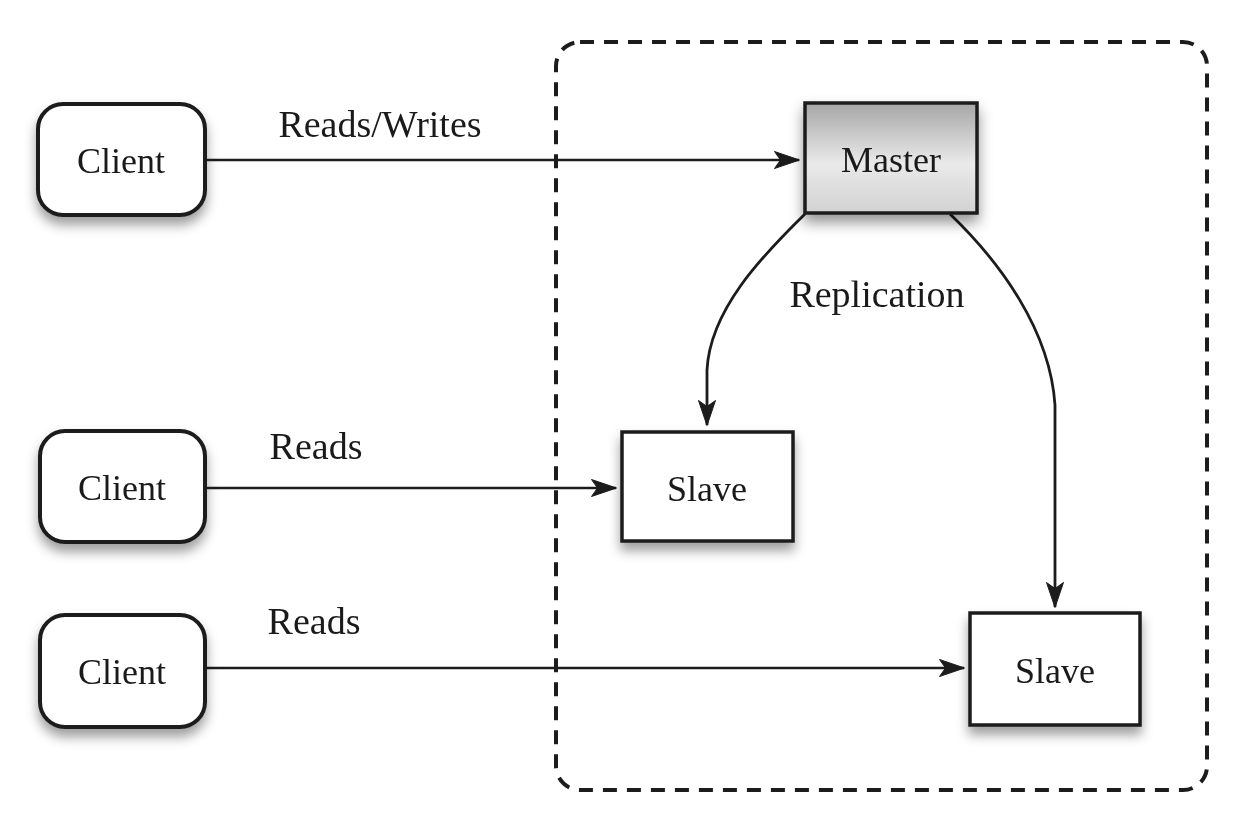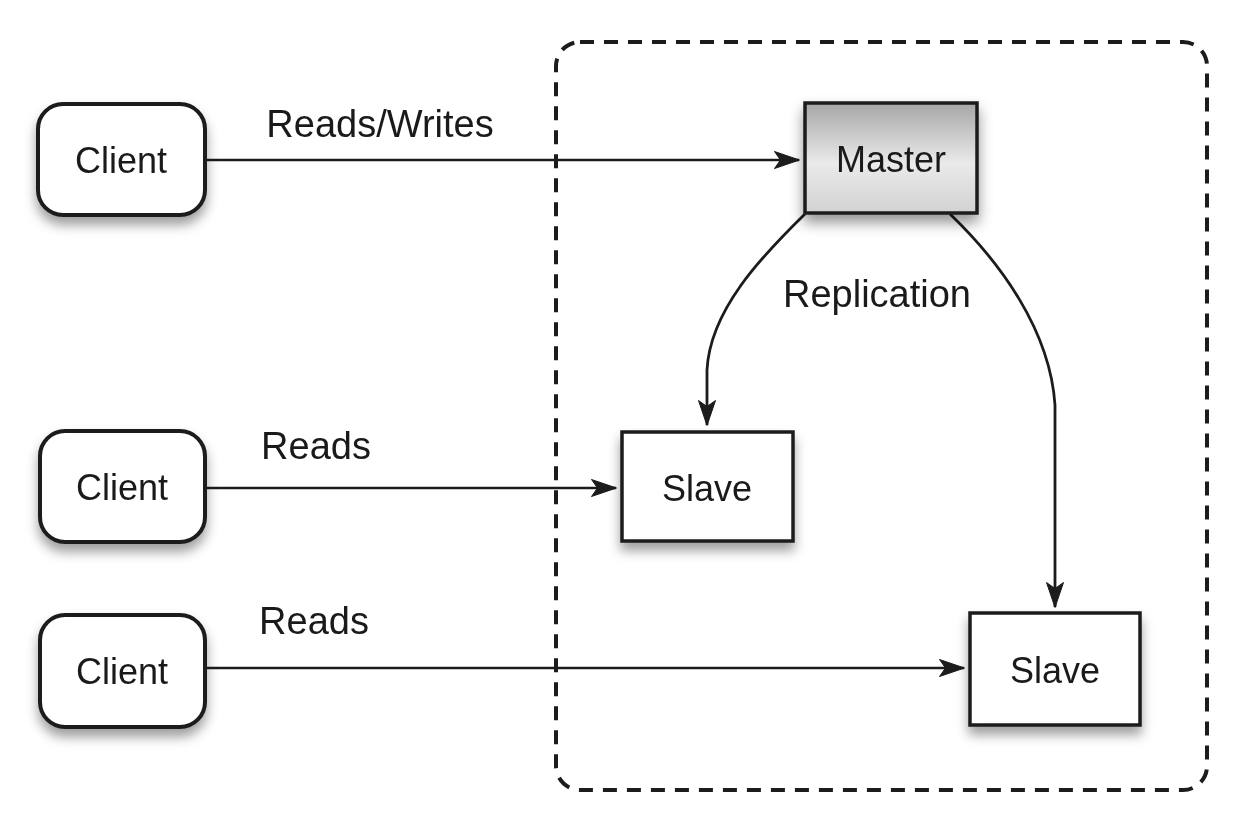--- a/index.html
+++ b/index.html
@@ -5,21 +5,21 @@
   html, body {
     margin: 0;
     padding: 0;
     background: #ffffff;
   }
   #stage {
     position: relative;
     width: 1246px;
     height: 839px;
     background: var(--background, #ffffff);
-    font-family: Liberation Sans, sans-serif;
+    font-family: Liberation Serif, serif;
   }
   svg { display: block; }
 
   .node-box {
     fill: var(--box-fill, #ffffff);
     stroke: var(--line, #1c1c1c);
     filter: drop-shadow(0px 8px 6px rgba(0,0,0,0.38));
   }
   .client-box  { stroke-width: 4; }
   .server-box  { stroke-width: 3.5; }

